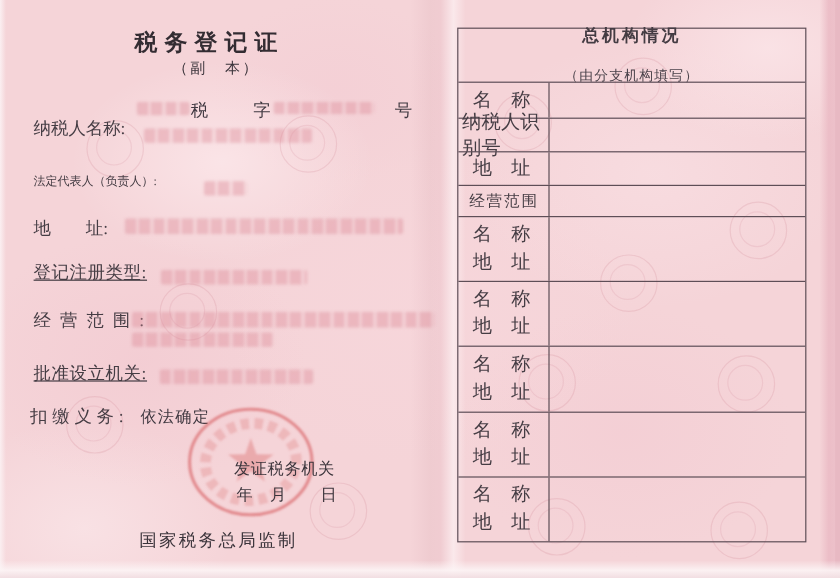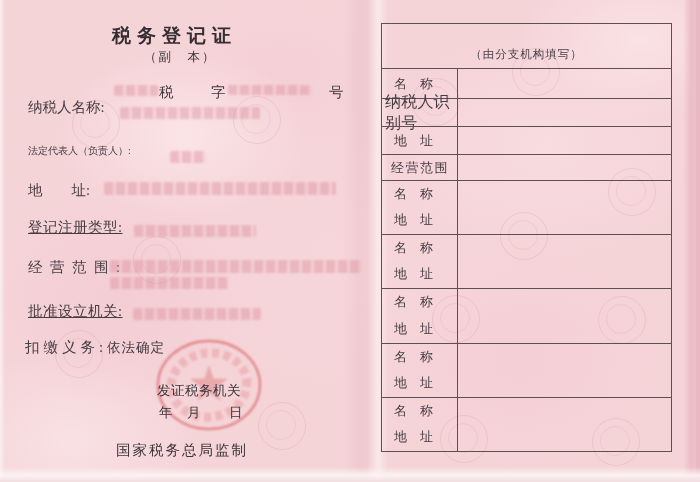--- a/index.html
+++ b/index.html
@@ -34,37 +34,37 @@
   .wm::after{content:"";position:absolute;left:7px;top:7px;width:28px;height:28px;
     border-radius:50%;border:1.5px solid rgba(205,125,140,.16);}
   
   .abs{position:absolute;white-space:nowrap;}
   .title{font-size:19px;font-weight:bold;letter-spacing:6px;color:#332c32;}
   .subtitle{font-size:12.5px;letter-spacing:2px;color:#3a333a;}
   .serial{font-size:14.5px;color:#3f3840;}
   .f-label{font-size:14.5px;color:#453d44;}
   .ls0{letter-spacing:0;} .ls05{letter-spacing:.5px;text-decoration:underline;} .ls4{letter-spacing:4px;} .ls75{letter-spacing:7.5px;}
   .f-small{font-size:10px;}
-  .f-value{font-size:13.5px;color:#3f3840;margin-left:0;letter-spacing:1px;}
-  .footerline{font-size:13.5px;letter-spacing:.5px;color:#3b343b;z-index:3;}
+  .f-value{font-size:13.5px;color:#3f3840;margin-left:10px;letter-spacing:1px;}
+  .footerline{font-size:13.5px;letter-spacing:.5px;color:#3b343b;z-index:3;padding-left:38px;}
   .producer{font-size:14.5px;letter-spacing:2px;color:#3b343b;}
   
   .smudge{position:absolute;border-radius:2px;filter:blur(1.2px);z-index:1;
     background:repeating-linear-gradient(90deg,rgba(220,140,153,.42) 0 9px,rgba(220,140,153,.10) 9px 12px);}
   
   .seal{position:absolute;left:153px;top:336px;z-index:2;}
   
   .rtable{position:absolute;left:381px;top:23px;width:291px;height:429px;
     border:1px solid #5e4e57;display:flex;flex-direction:column;box-sizing:border-box;z-index:2;}
   .thead{display:flex;flex-direction:column;justify-content:center;align-items:center;}
   .thead .t1{font-size:14px;font-weight:600;letter-spacing:2.5px;color:#443c43;}
   .thead .t2{font-size:11.5px;letter-spacing:1px;color:#4a424a;margin-top:17px;}
   .trow{display:flex;border-top:1px solid #5e4e57;box-sizing:border-box;}
   .tlabel{width:75px;box-sizing:border-box;display:flex;align-items:center;
-    font-size:13px;color:#453d44;padding-left:12px;}
+    font-size:16px;color:#453d44;padding-left:12px;}
   .tlabel.tiny{font-size:16px;padding-left:3px;letter-spacing:.2px;}
   .tlabel.mid{font-size:13px;padding-left:9px;letter-spacing:1.5px;}
   .tval{flex:1;border-left:1px solid #5e4e57;}
   .tblock{flex:1;display:flex;border-top:1px solid #5e4e57;}
   .tblock .tlabel{flex-direction:column;align-items:flex-start;justify-content:space-between;
     padding:4px 0 5px 12px;}
   .h44{height:44px;} .h30{height:30px;} .h28{height:28px;} .h26{height:26px;} .h45{height:45px;}
 </style>
 </head>
 <body>
@@ -127,20 +127,21 @@
     </g>
   </svg>
 
   <div class="abs footerline" style="left:157px;top:382px">发证税务机关</div>
   <div class="abs footerline" style="left:159px;top:404px">年　月　　日</div>
   <div class="abs producer" style="left:116px;top:441px">国家税务总局监制</div>
 
   <div class="rtable">
 
     <div class="thead h44">
+      <div class="t1">总机构情况</div>
       <div class="t2">（由分支机构填写）</div>
     </div>
 
     <div class="trow h30">
       <div class="tlabel">名　称</div>
       <div class="tval"></div>
     </div>
     <div class="trow h28">
       <div class="tlabel tiny">纳税人识别号</div>
       <div class="tval"></div>

